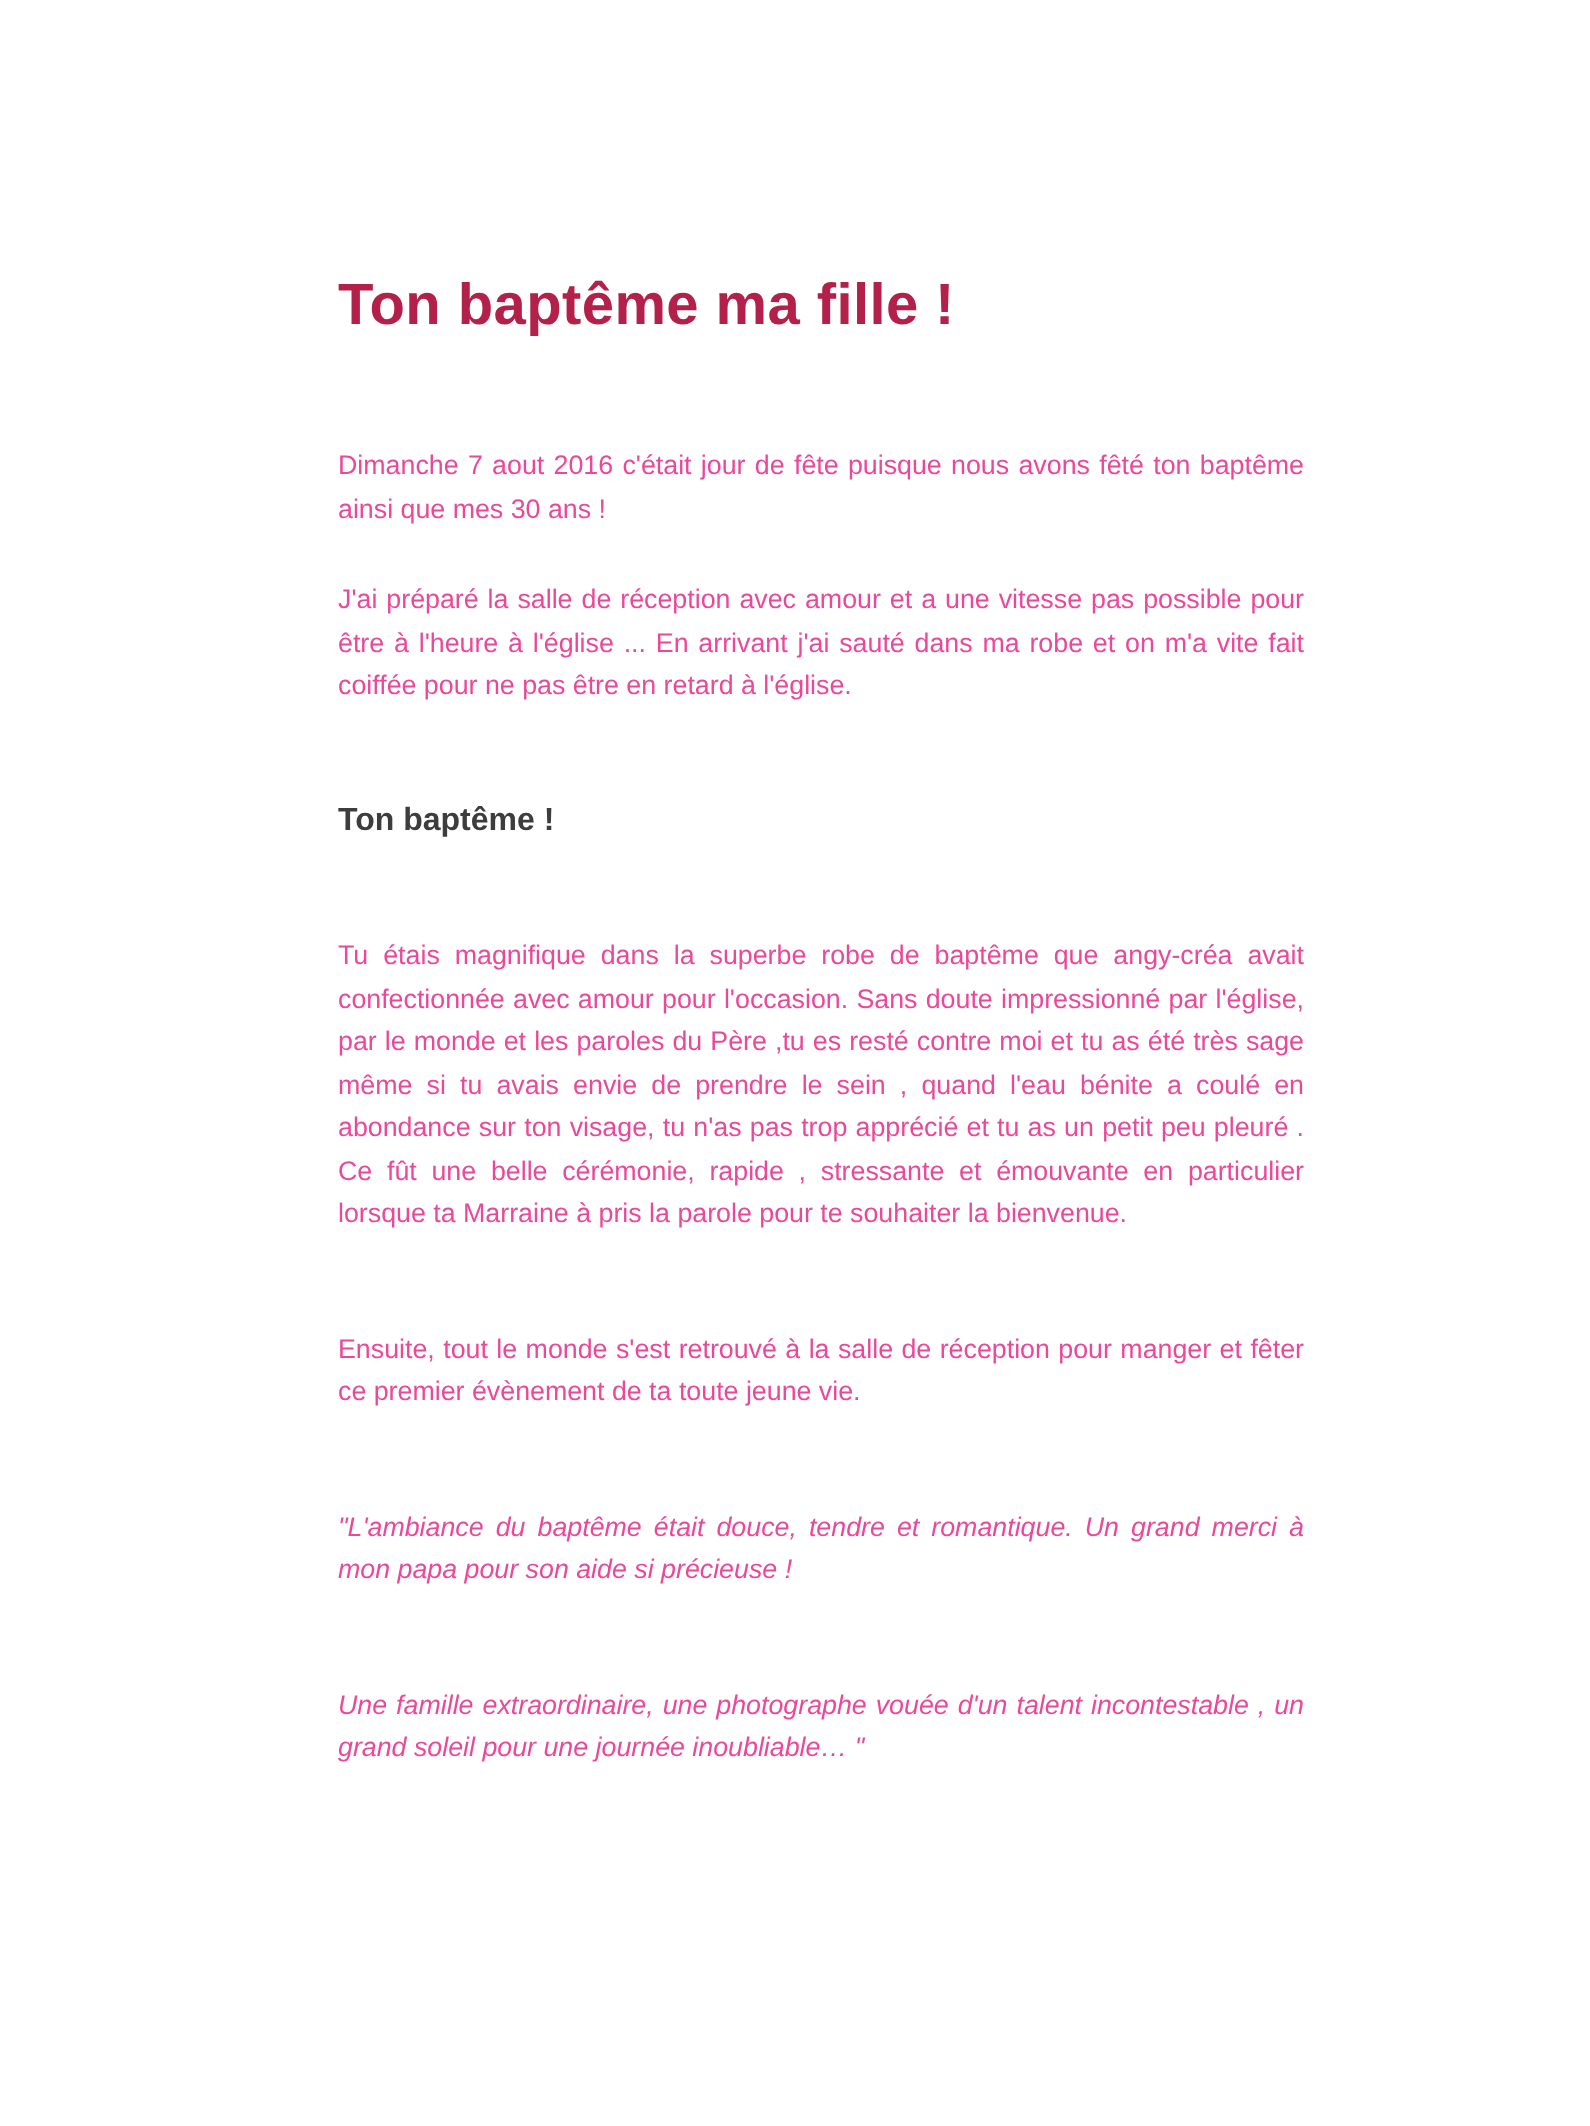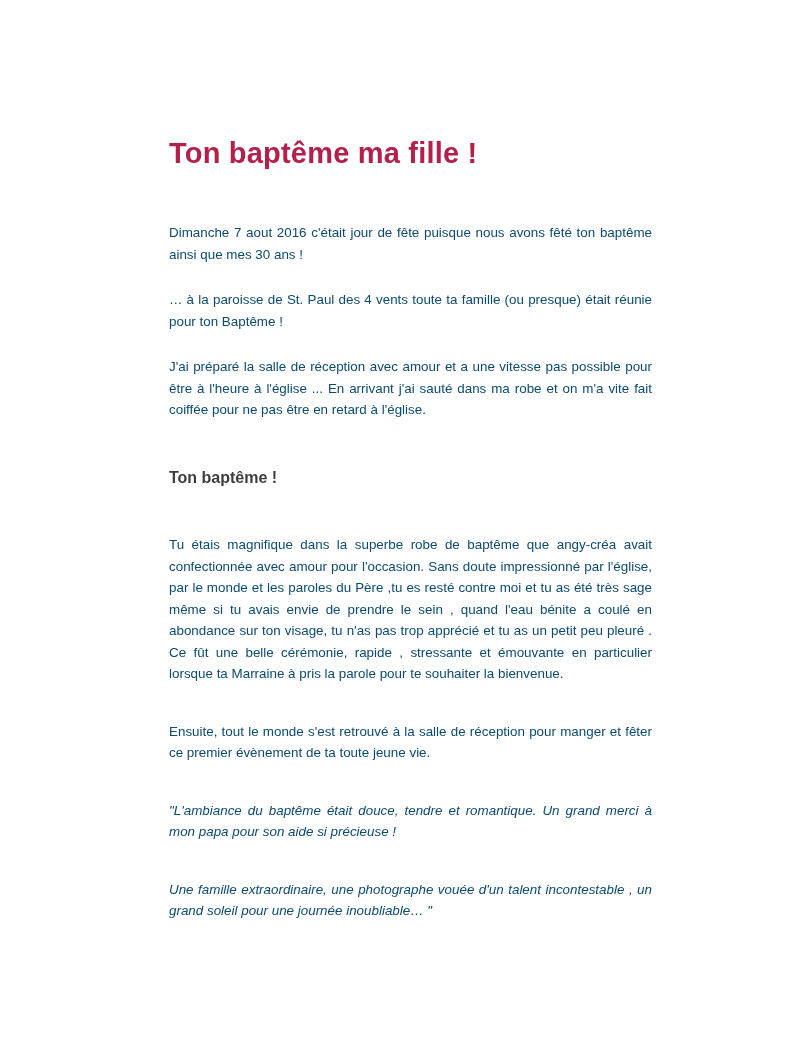--- a/index.html
+++ b/index.html
@@ -26,25 +26,25 @@
     font-family: "Liberation Sans", sans-serif;
     font-size: 29px;
     font-weight: 700;
     color: #b32049;
     letter-spacing: 0.2px;
     margin-bottom: 28px;
   }
   .body-text {
     font-size: 13.4px;
     line-height: 21.5px;
-    color: #0c4a6e;
+    color: #ec4899;
     text-align: justify;
   }
   .tight { margin: 0; }
-  .gap { margin-top: 12px; }
+  .gap { margin-top: 22px; }
   .subheading {
     font-size: 16px;
     line-height: 21.5px;
     font-weight: 700;
     color: #3d3d3d;
     margin-top: 22px;
     margin-bottom: 22px;
     text-align: left;
   }
   .italic { font-style: italic; }
@@ -61,21 +61,20 @@
 </style>
 </head>
 <body>
 
 <div class="page">
   <div class="content">
 
     <h1 class="title">Ton baptême ma fille !</h1>
 
     <p class="body-text tight">Dimanche 7 aout 2016 c'était jour de fête puisque nous avons fêté ton baptême ainsi que mes 30 ans !</p>
-    <p class="body-text tight">… à la paroisse de St. Paul des 4 vents toute ta famille (ou presque) était réunie pour ton Baptême !</p>
     <p class="body-text tight">J'ai préparé la salle de réception avec amour et a une vitesse pas possible pour être à l'heure à l'église ... En arrivant j'ai sauté dans ma robe et on m'a vite fait coiffée pour ne pas être en retard à l'église.</p>
 
     <h2 class="subheading">Ton baptême !</h2>
 
     <p class="body-text">Tu étais magnifique dans la superbe robe de baptême que angy-créa avait confectionnée avec amour pour l'occasion. Sans doute impressionné par l'église, par le monde  et les paroles du Père ,tu es resté contre moi et tu as été très sage même si tu avais envie de prendre le sein ,  quand l'eau bénite a coulé en abondance sur ton visage, tu n'as pas trop apprécié et tu as un petit peu pleuré . Ce fût une belle cérémonie, rapide , stressante et émouvante  en particulier lorsque  ta Marraine à pris la parole pour te souhaiter la bienvenue.</p>
 
     <p class="body-text gap tight">Ensuite, tout le monde s'est retrouvé à la salle de réception pour manger et fêter  ce premier évènement de ta toute jeune vie.</p>
 
     <p class="body-text italic gap">"L'ambiance du baptême était douce, tendre et romantique. Un grand merci à mon papa pour son aide si précieuse !</p>
 

